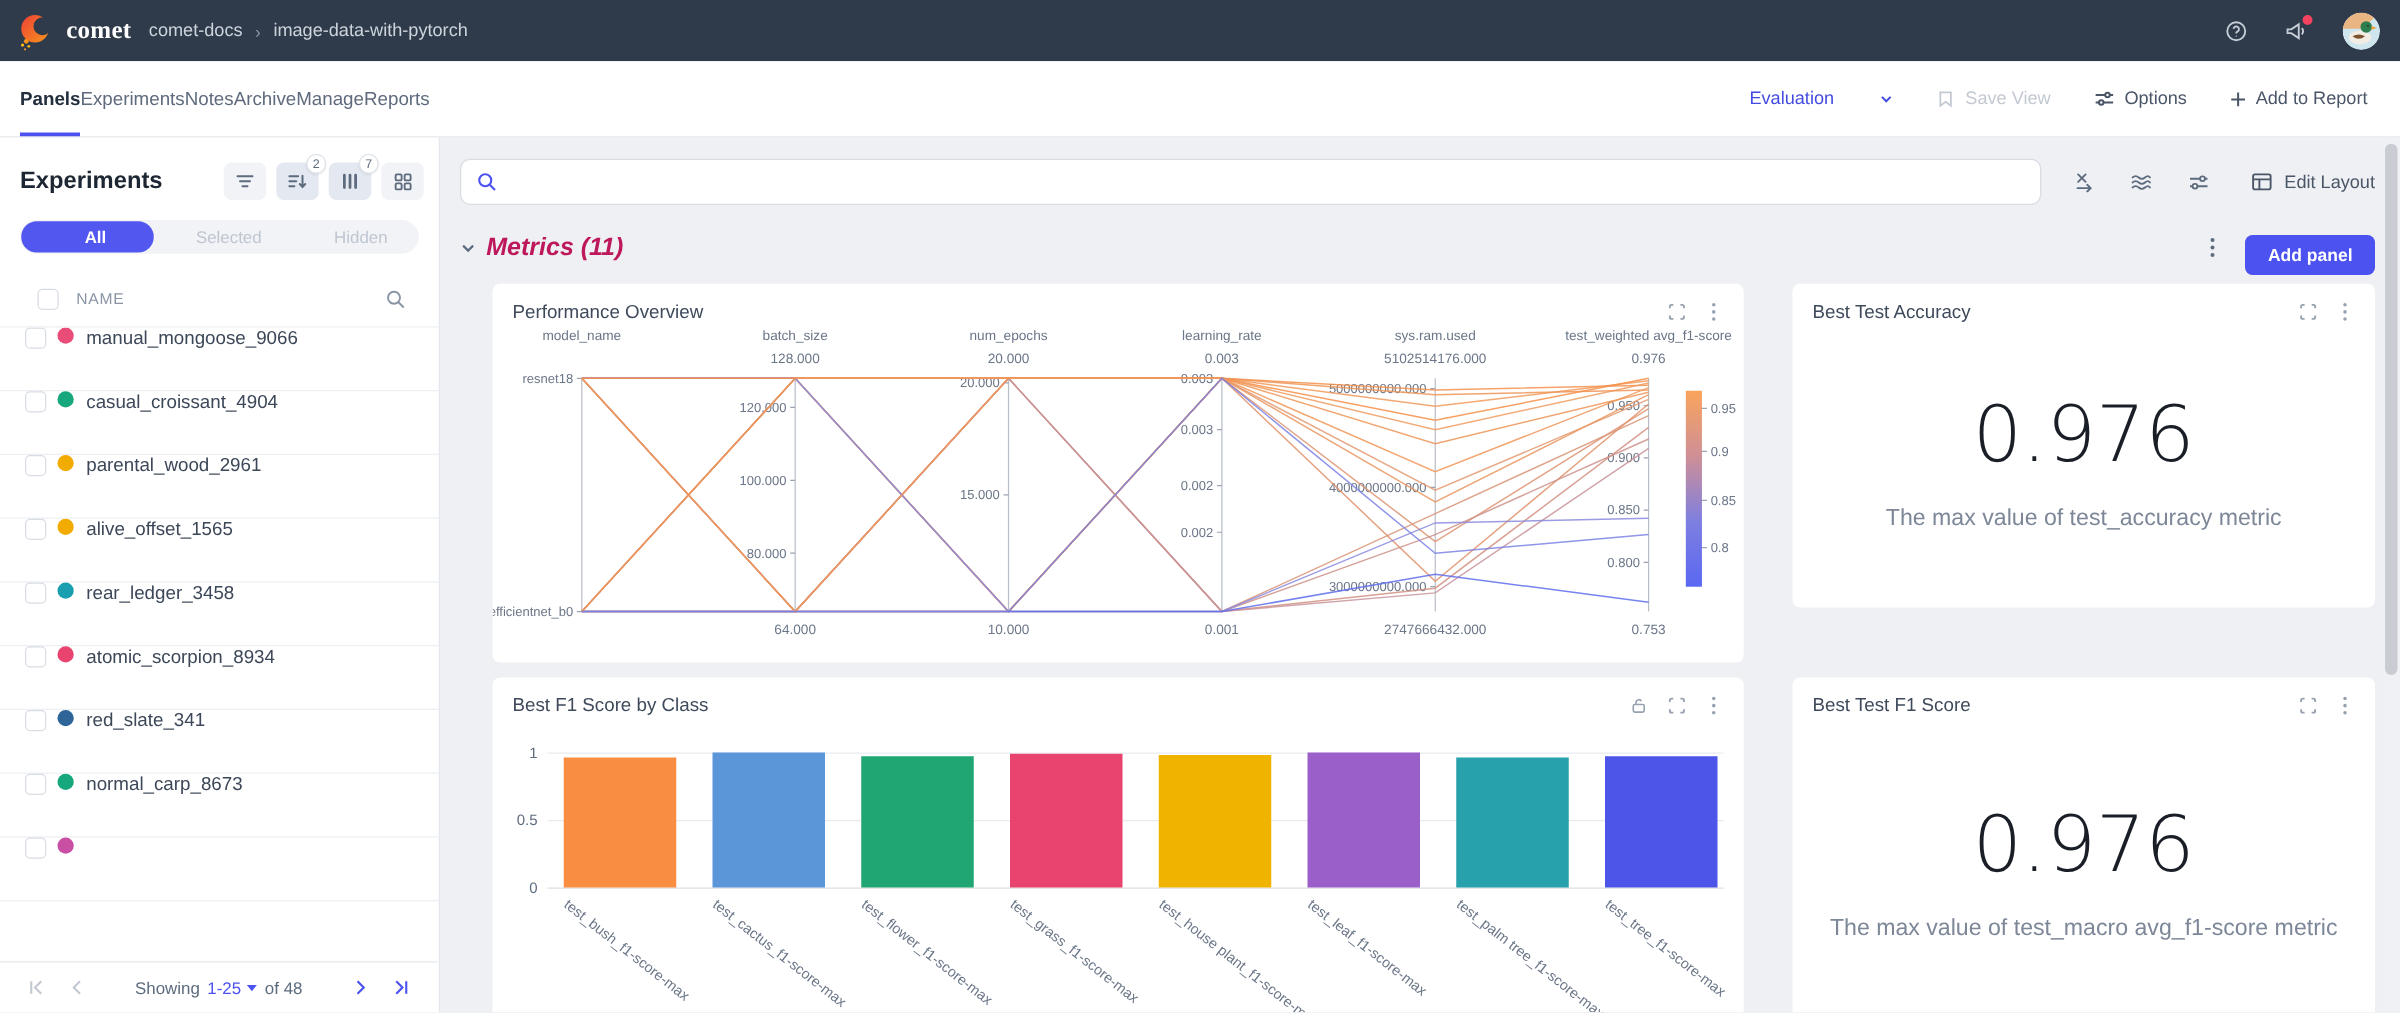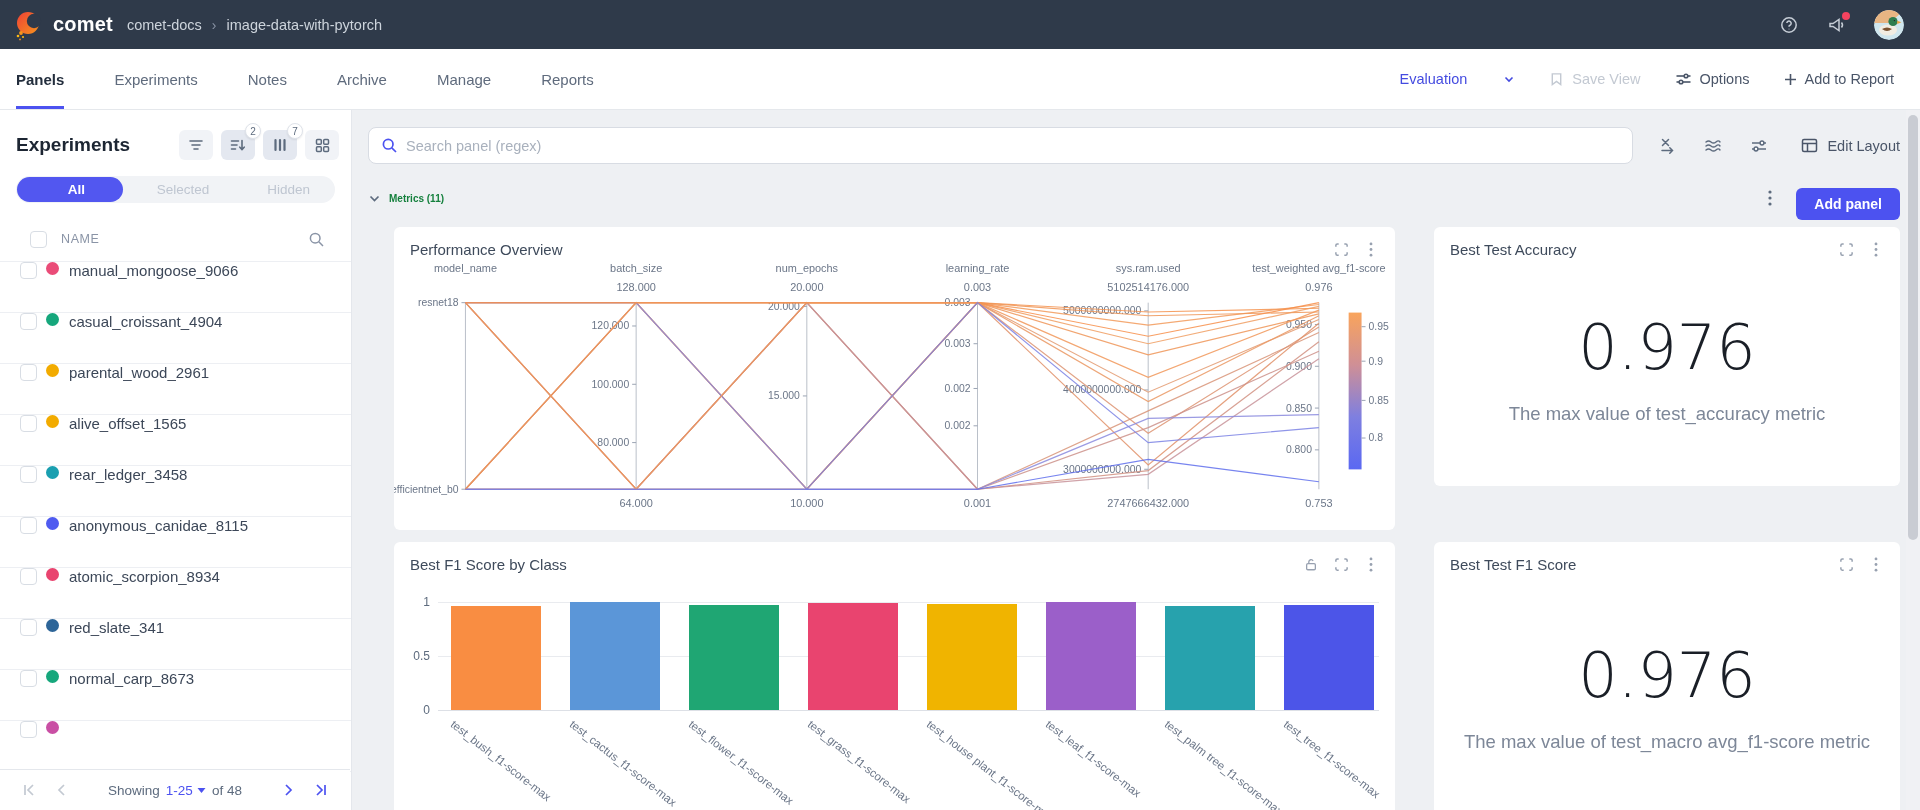--- a/index.html
+++ b/index.html
@@ -3,31 +3,31 @@
 <meta charset="utf-8">
 <style>
   * { margin:0; padding:0; box-sizing:border-box; }
   html,body { width:1920px; height:810px; overflow:hidden; }
   body { font-family:"Liberation Sans","DejaVu Sans",sans-serif; background:#eef0f3; color:#3c4758; }
   .page { width:1920px; height:810px; display:flex; flex-direction:column; position:relative; }
 
   
   .topnav { height:49px; background:#2f3a4a; display:flex; align-items:center; padding:0 16px 0 14px; flex:0 0 auto; }
   .logo { display:flex; align-items:center; gap:9px; }
-  .logo-text { color:#fff; font-size:20px; font-weight:bold; letter-spacing:.2px; }
+  .logo-text { color:#fff; font-size:20px; font-weight:bold; letter-spacing:.2px;font-family:Liberation Serif, serif; }
   .breadcrumb { display:flex; align-items:center; margin-left:14px; font-size:14.5px; color:#cdd4dc; gap:10px; }
   .crumb-sep { color:#8a94a6; font-size:14px; }
   .topnav-right { margin-left:auto; display:flex; align-items:center; gap:26px; }
   .topnav-icon { width:22px; height:22px; display:flex; align-items:center; justify-content:center; position:relative; cursor:pointer; }
   .notif-dot { position:absolute; top:-2px; right:-2px; width:8px; height:8px; border-radius:50%; background:#f4435f; }
   .avatar { width:30px; height:30px; border-radius:50%; overflow:hidden; flex:0 0 auto; cursor:pointer; }
 
   
   .tabbar { height:61px; background:#fff; border-bottom:1px solid #e5e8ec; display:flex; align-items:stretch; padding:0 26px 0 16px; flex:0 0 auto; }
-  .tabs { display:flex; gap:50px; }
+  .tabs { display:flex; }
   .tab { display:flex; align-items:center; font-size:15px; color:#5f6b7d; cursor:pointer; border-bottom:3px solid transparent; padding-top:3px; }
   .tab.active { color:#232e3d; font-weight:bold; border-bottom-color:#4c52f0; }
   .tabbar-right { margin-left:auto; display:flex; align-items:center; gap:34px; font-size:14.5px; }
   .tb-item { display:flex; align-items:center; gap:8px; cursor:pointer; white-space:nowrap; }
   .tb-eval { color:#444be0;gap:36px; }
   .tb-save { color:#c3c9d2; }
   .tb-dark { color:#4a5568; }
 
   
   .content { flex:1 1 auto; display:flex; height:700px; position:relative; overflow:hidden; }
@@ -60,21 +60,21 @@
   .searchrow { margin-top:17px; display:flex; align-items:center; }
   .searchbox { flex:1; height:37px; background:#fff; border:1px solid #d8dce3; border-radius:8px; display:flex; align-items:center; padding:0 10px 0 12px; }
   .searchbox input { border:none; outline:none; flex:1; font-size:14.5px; margin-left:8px; color:#3c4758; font-family:inherit; background:transparent; }
   .searchbox input::placeholder { color:#a9b1bd; }
   .search-actions { display:flex; align-items:center; gap:26px; margin-left:24px; }
   .icon-plain { width:20px; height:20px; display:flex; align-items:center; justify-content:center; cursor:pointer; }
   .edit-layout { display:flex; align-items:center; gap:9px; font-size:14.5px; color:#4a5568; margin-left:32px; cursor:pointer; white-space:nowrap; }
 
   .metricsrow { margin-top:18px; display:flex; align-items:center; height:32px; }
   .sec-toggle { display:flex; align-items:center; gap:8px; cursor:pointer; }
-  .sec-title { font-size:10px; font-weight:bold; color:#15803d; }
+  .sec-title { font-size:20px; font-weight:bold; color:#be185d;font-style:italic; }
   .metrics-right { margin-left:auto; display:flex; align-items:center; gap:16px; }
   .add-panel { background:#4c52f0; color:#fff; border:none; font-family:inherit; font-size:14px; font-weight:bold; padding:8px 18px; border-radius:6px; cursor:pointer;margin-top:11px; }
 
   .cards { margin-top:13px; display:grid; grid-template-columns:1fr 492px; column-gap:13px; row-gap:12px; }
   .card { background:#fff; border-radius:6px; overflow:hidden;margin-left:26px; }
   .card-head { display:flex; align-items:center; padding:12px 14px 0 16px; }
   .card-title { font-size:15px; font-weight:normal; color:#3e4a5b; }
   .card-actions { margin-left:auto; display:flex; align-items:center; gap:10px; }
   .card-pc { height:303px; }
   .card-acc { height:259px; }
@@ -276,25 +276,20 @@
             <span class="exp-dot" style="background: rgb(242, 171, 0);"></span>
             <span class="exp-name">alive_offset_1565</span>
           </div>
           <div class="sb-row">
             <span class="chk"></span>
             <span class="exp-dot" style="background: rgb(26, 159, 176);"></span>
             <span class="exp-name">rear_ledger_3458</span>
           </div>
           <div class="sb-row">
             <span class="chk"></span>
-            <span class="exp-dot" style="background: rgb(79, 91, 240);"></span>
-            <span class="exp-name">anonymous_canidae_8115</span>
-          </div>
-          <div class="sb-row">
-            <span class="chk"></span>
             <span class="exp-dot" style="background: rgb(233, 68, 111);"></span>
             <span class="exp-name">atomic_scorpion_8934</span>
           </div>
           <div class="sb-row">
             <span class="chk"></span>
             <span class="exp-dot" style="background: rgb(45, 101, 152);"></span>
             <span class="exp-name">red_slate_341</span>
           </div>
           <div class="sb-row">
             <span class="chk"></span>
@@ -343,21 +338,20 @@
     </aside>
 
     <main class="main">
 
       <div class="searchrow">
         <div class="searchbox">
           <svg width="17" height="17" viewBox="0 0 17 17" fill="none" stroke="#4c52f0" stroke-width="1.7">
             <circle cx="7.2" cy="7.2" r="4.8"></circle>
               <path d="M10.8 10.8 L15 15"></path>
           </svg>
-          <input type="text" placeholder="Search panel (regex)" style="">
         </div>
         <div class="search-actions">
           <span class="icon-plain">
             <svg width="17" height="17" viewBox="0 0 17 17" fill="none" stroke="#5d6b7e" stroke-width="1.5" stroke-linecap="round">
               <path d="M3.5 2.5 l6 6 M9.5 2.5 l-6 6"></path>
                 <path d="M3 13.5 h10.5 M10.8 10.8 l2.7 2.7 -2.7 2.7"></path>
             </svg>
           </span>
           <span class="icon-plain">
             <svg width="18" height="16" viewBox="0 0 18 16" fill="none" stroke="#5d6b7e" stroke-width="1.4" stroke-linecap="round">

